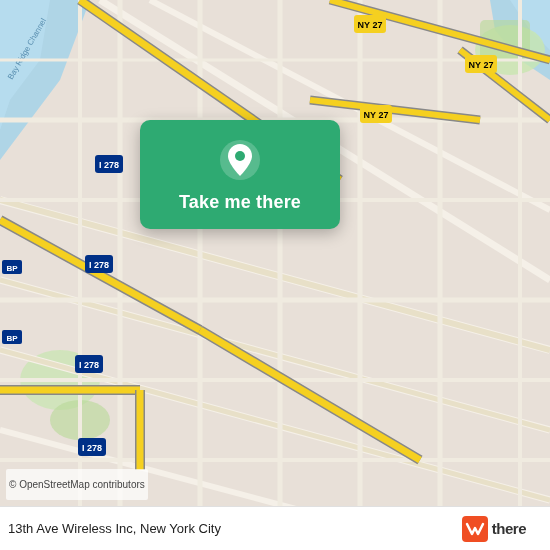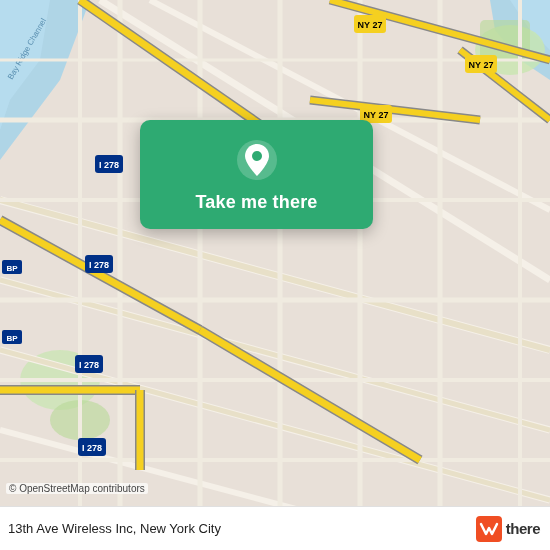--- a/index.html
+++ b/index.html
@@ -24,21 +24,21 @@
       position: absolute;
       top: 0; left: 0;
       width: 100%; height: 100%;
     }
 
     
     #popup-card {
       position: absolute;
       top: 120px;
       left: 140px;
-      width: 233px;
+      width: 200px;
       background-color: #2eaa72;
       border-radius: 10px;
       display: flex;
       flex-direction: column;
       align-items: center;
       padding: 18px 20px 16px 20px;
       box-shadow: 0 4px 16px rgba(0,0,0,0.28);
       z-index: 10;
     }
 
@@ -63,21 +63,21 @@
     #bottom-bar {
       position: absolute;
       bottom: 0;
       left: 0;
       width: 100%;
       height: 44px;
       background: #fff;
       display: flex;
       align-items: center;
       justify-content: space-between;
-      padding: 0 10px 0 8px;
+      padding: 0 24px 0 8px;
       border-top: 1px solid #e0e0e0;
       z-index: 20;
     }
 
     #location-text {
       font-size: 13px;
       color: #222;
       font-weight: 400;
     }
 
@@ -94,26 +94,26 @@
 
     #moovit-wordmark {
       font-size: 15px;
       font-weight: 700;
       color: #333;
       letter-spacing: -0.5px;
     }
 
     #osm-attribution {
       position: absolute;
-      bottom: 56px;
+      bottom: 50px;
       left: 6px;
       font-size: 10px;
       color: #444;
       background: rgba(255,255,255,0.7);
-      padding: 0 3px;
+      padding: 10px 3px;
       border-radius: 2px;
       z-index: 15;
     }
   </style>
 </head>
 <body>
 
 <div id="map-container">
 
   <svg id="map-svg" viewBox="0 0 550 550" xmlns="http://www.w3.org/2000/svg">

